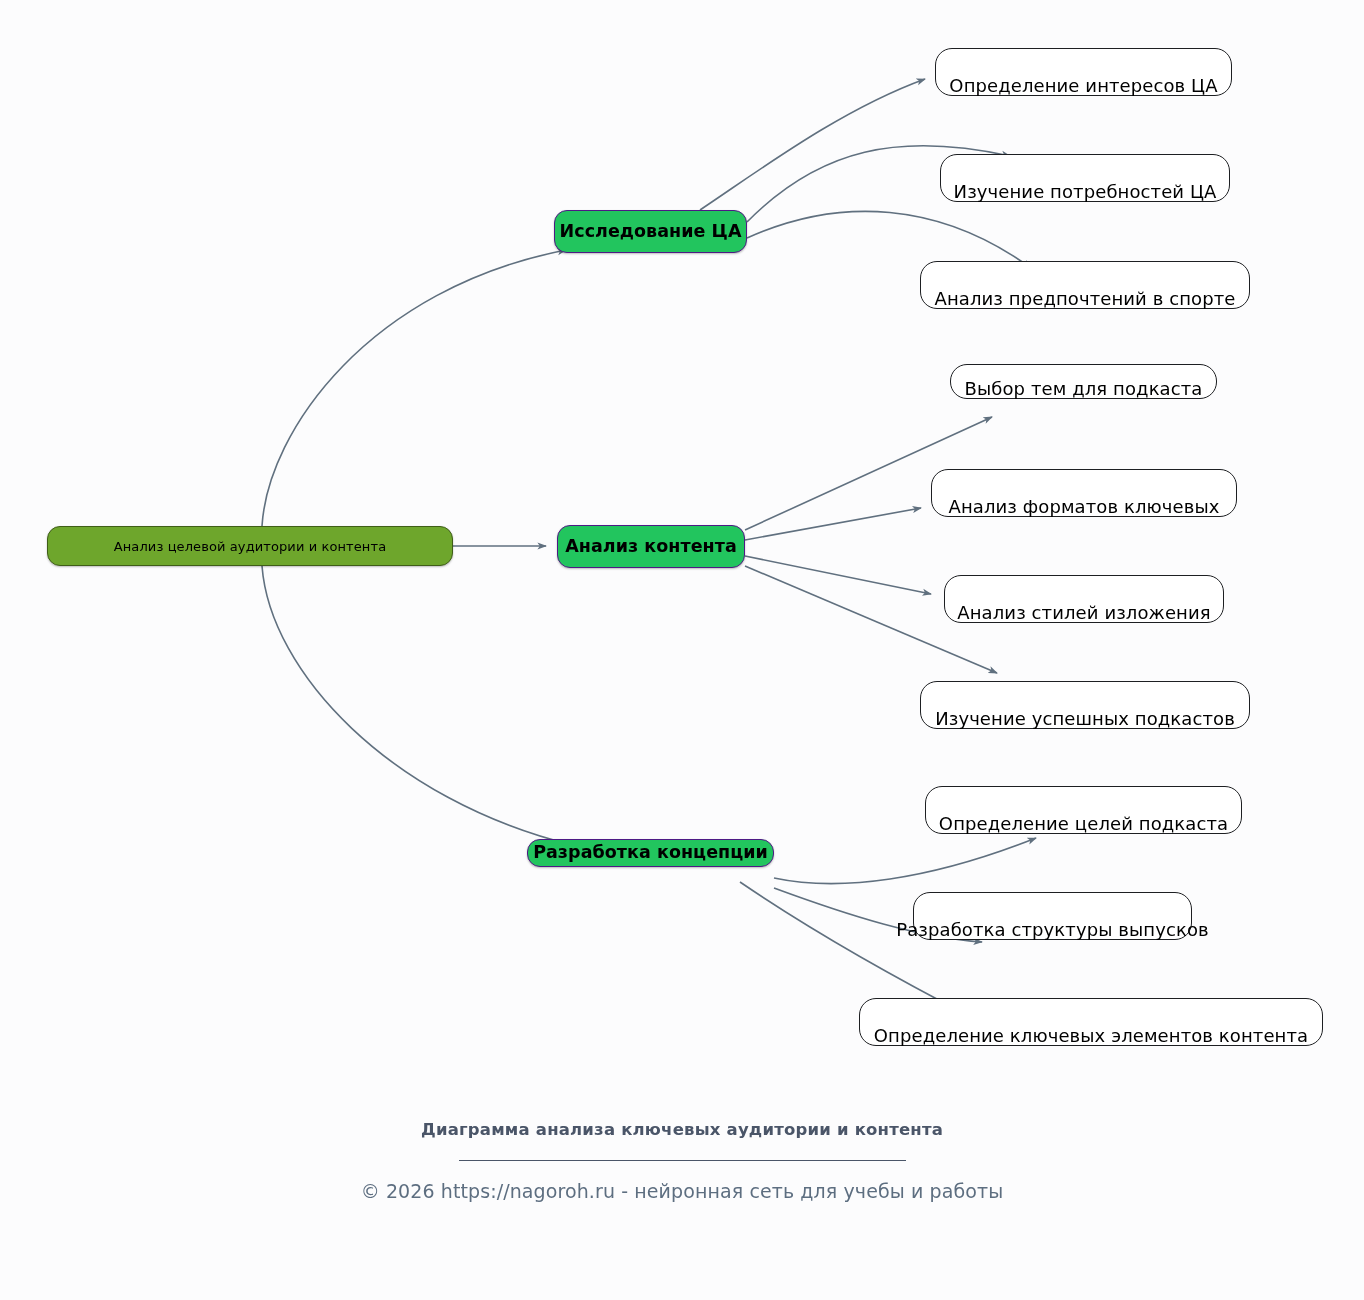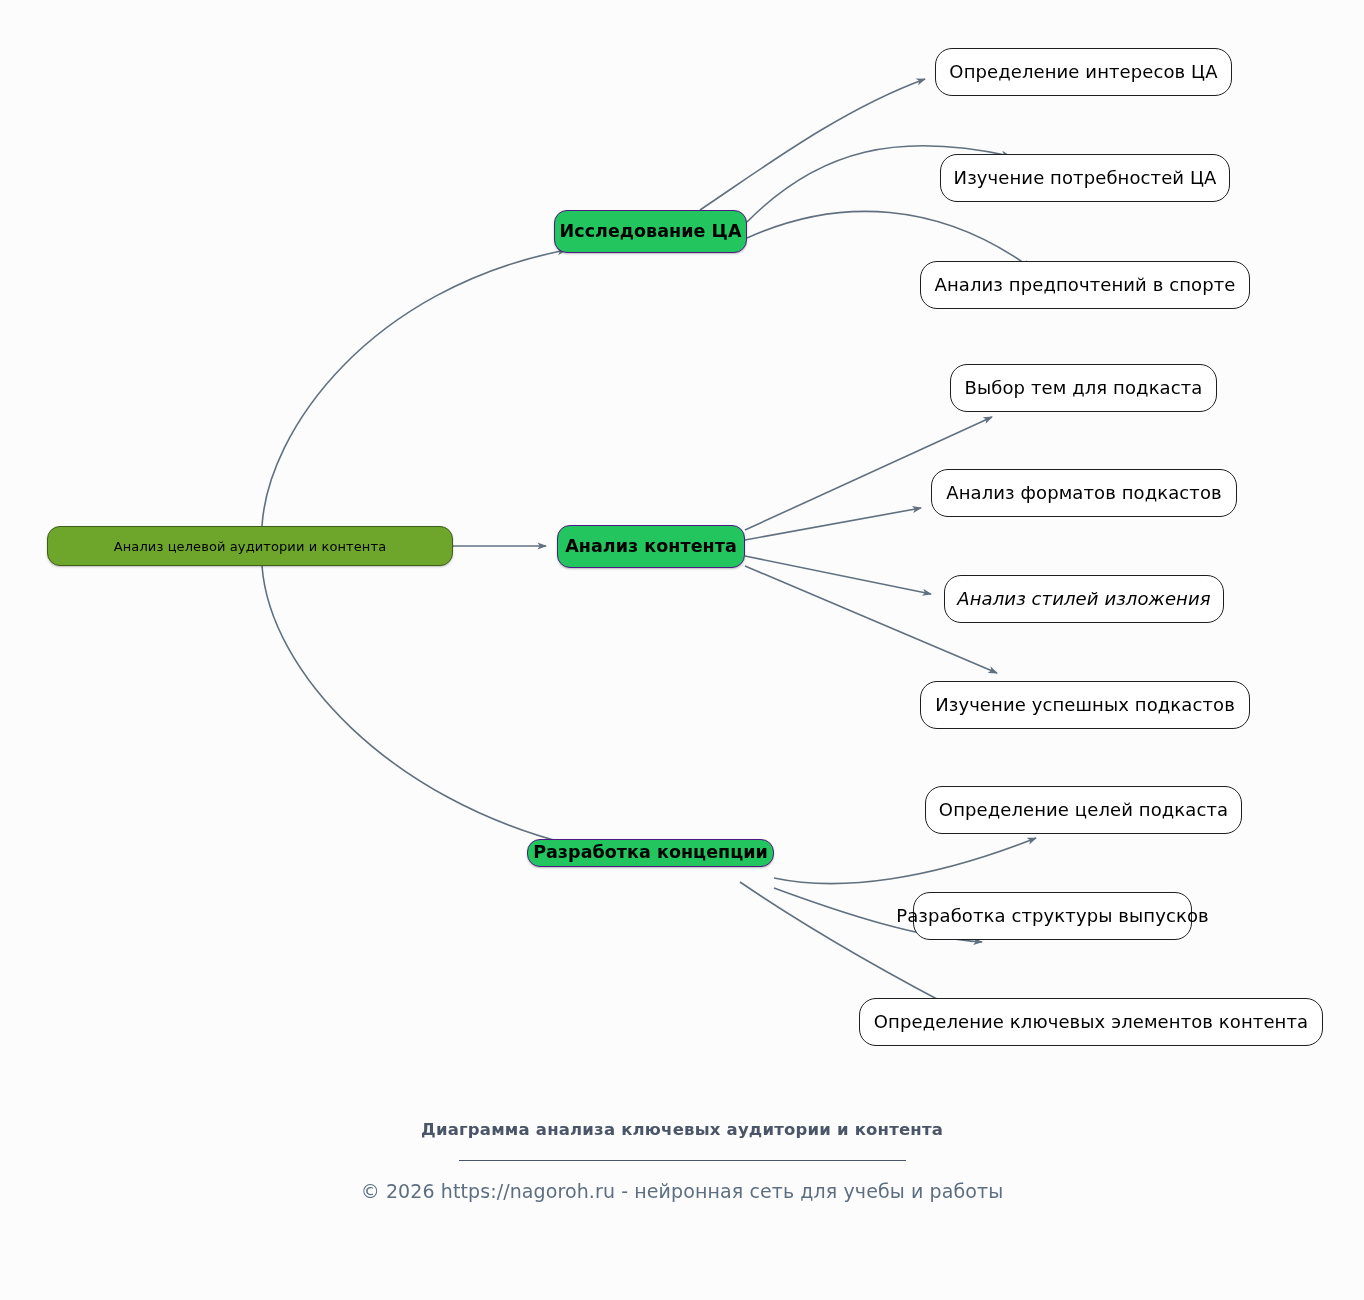--- a/index.html
+++ b/index.html
@@ -69,20 +69,21 @@
   .node.branch .node-label {
     font-size: 17.5px;
     font-weight: 700;
     letter-spacing: 0.05px;
   }
 
   .node.leaf {
     background: #ffffff;
     border: 1.7px solid #1d1f22;
     border-radius: 17px;
+    align-items: flex-end;
   }
   .node.leaf .node-label {
     font-size: 18px;
     letter-spacing: 0.1px;
   }
 
   
   #footer {
     position: absolute;
     left: 0;
@@ -157,27 +158,27 @@
   <div class="node leaf" style="left:940px; top:154px; width:290px; height:48px;">
     <span class="node-label">Изучение потребностей ЦА</span>
   </div>
   <div class="node leaf" style="left:920px; top:261px; width:330px; height:48px;">
     <span class="node-label">Анализ предпочтений в спорте</span>
   </div>
 
   <div class="node branch" style="left:557px; top:525px; width:188px; height:43px;">
     <span class="node-label">Анализ контента</span>
   </div>
-  <div class="node leaf" style="left:950px; top:364px; width:267px; height:48px;">
+  <div class="node leaf" style="left:950px; top:364px; width:267px; height:35px;">
     <span class="node-label">Выбор тем для подкаста</span>
   </div>
   <div class="node leaf" style="left:931px; top:469px; width:306px; height:48px;">
-    <span class="node-label">Анализ форматов подкастов</span>
-  </div>
-  <div class="node leaf" style="left:944px; top:575px; width:280px; height:48px;font-style:italic;">
+    <span class="node-label">Анализ форматов ключевых</span>
+  </div>
+  <div class="node leaf" style="left:944px; top:575px; width:280px; height:48px;">
     <span class="node-label">Анализ стилей изложения</span>
   </div>
   <div class="node leaf" style="left:920px; top:681px; width:330px; height:48px;">
     <span class="node-label">Изучение успешных подкастов</span>
   </div>
 
   <div class="node branch" style="left:527px; top:839px; width:247px; height:28px;">
     <span class="node-label">Разработка концепции</span>
   </div>
   <div class="node leaf" style="left:925px; top:786px; width:317px; height:48px;">

